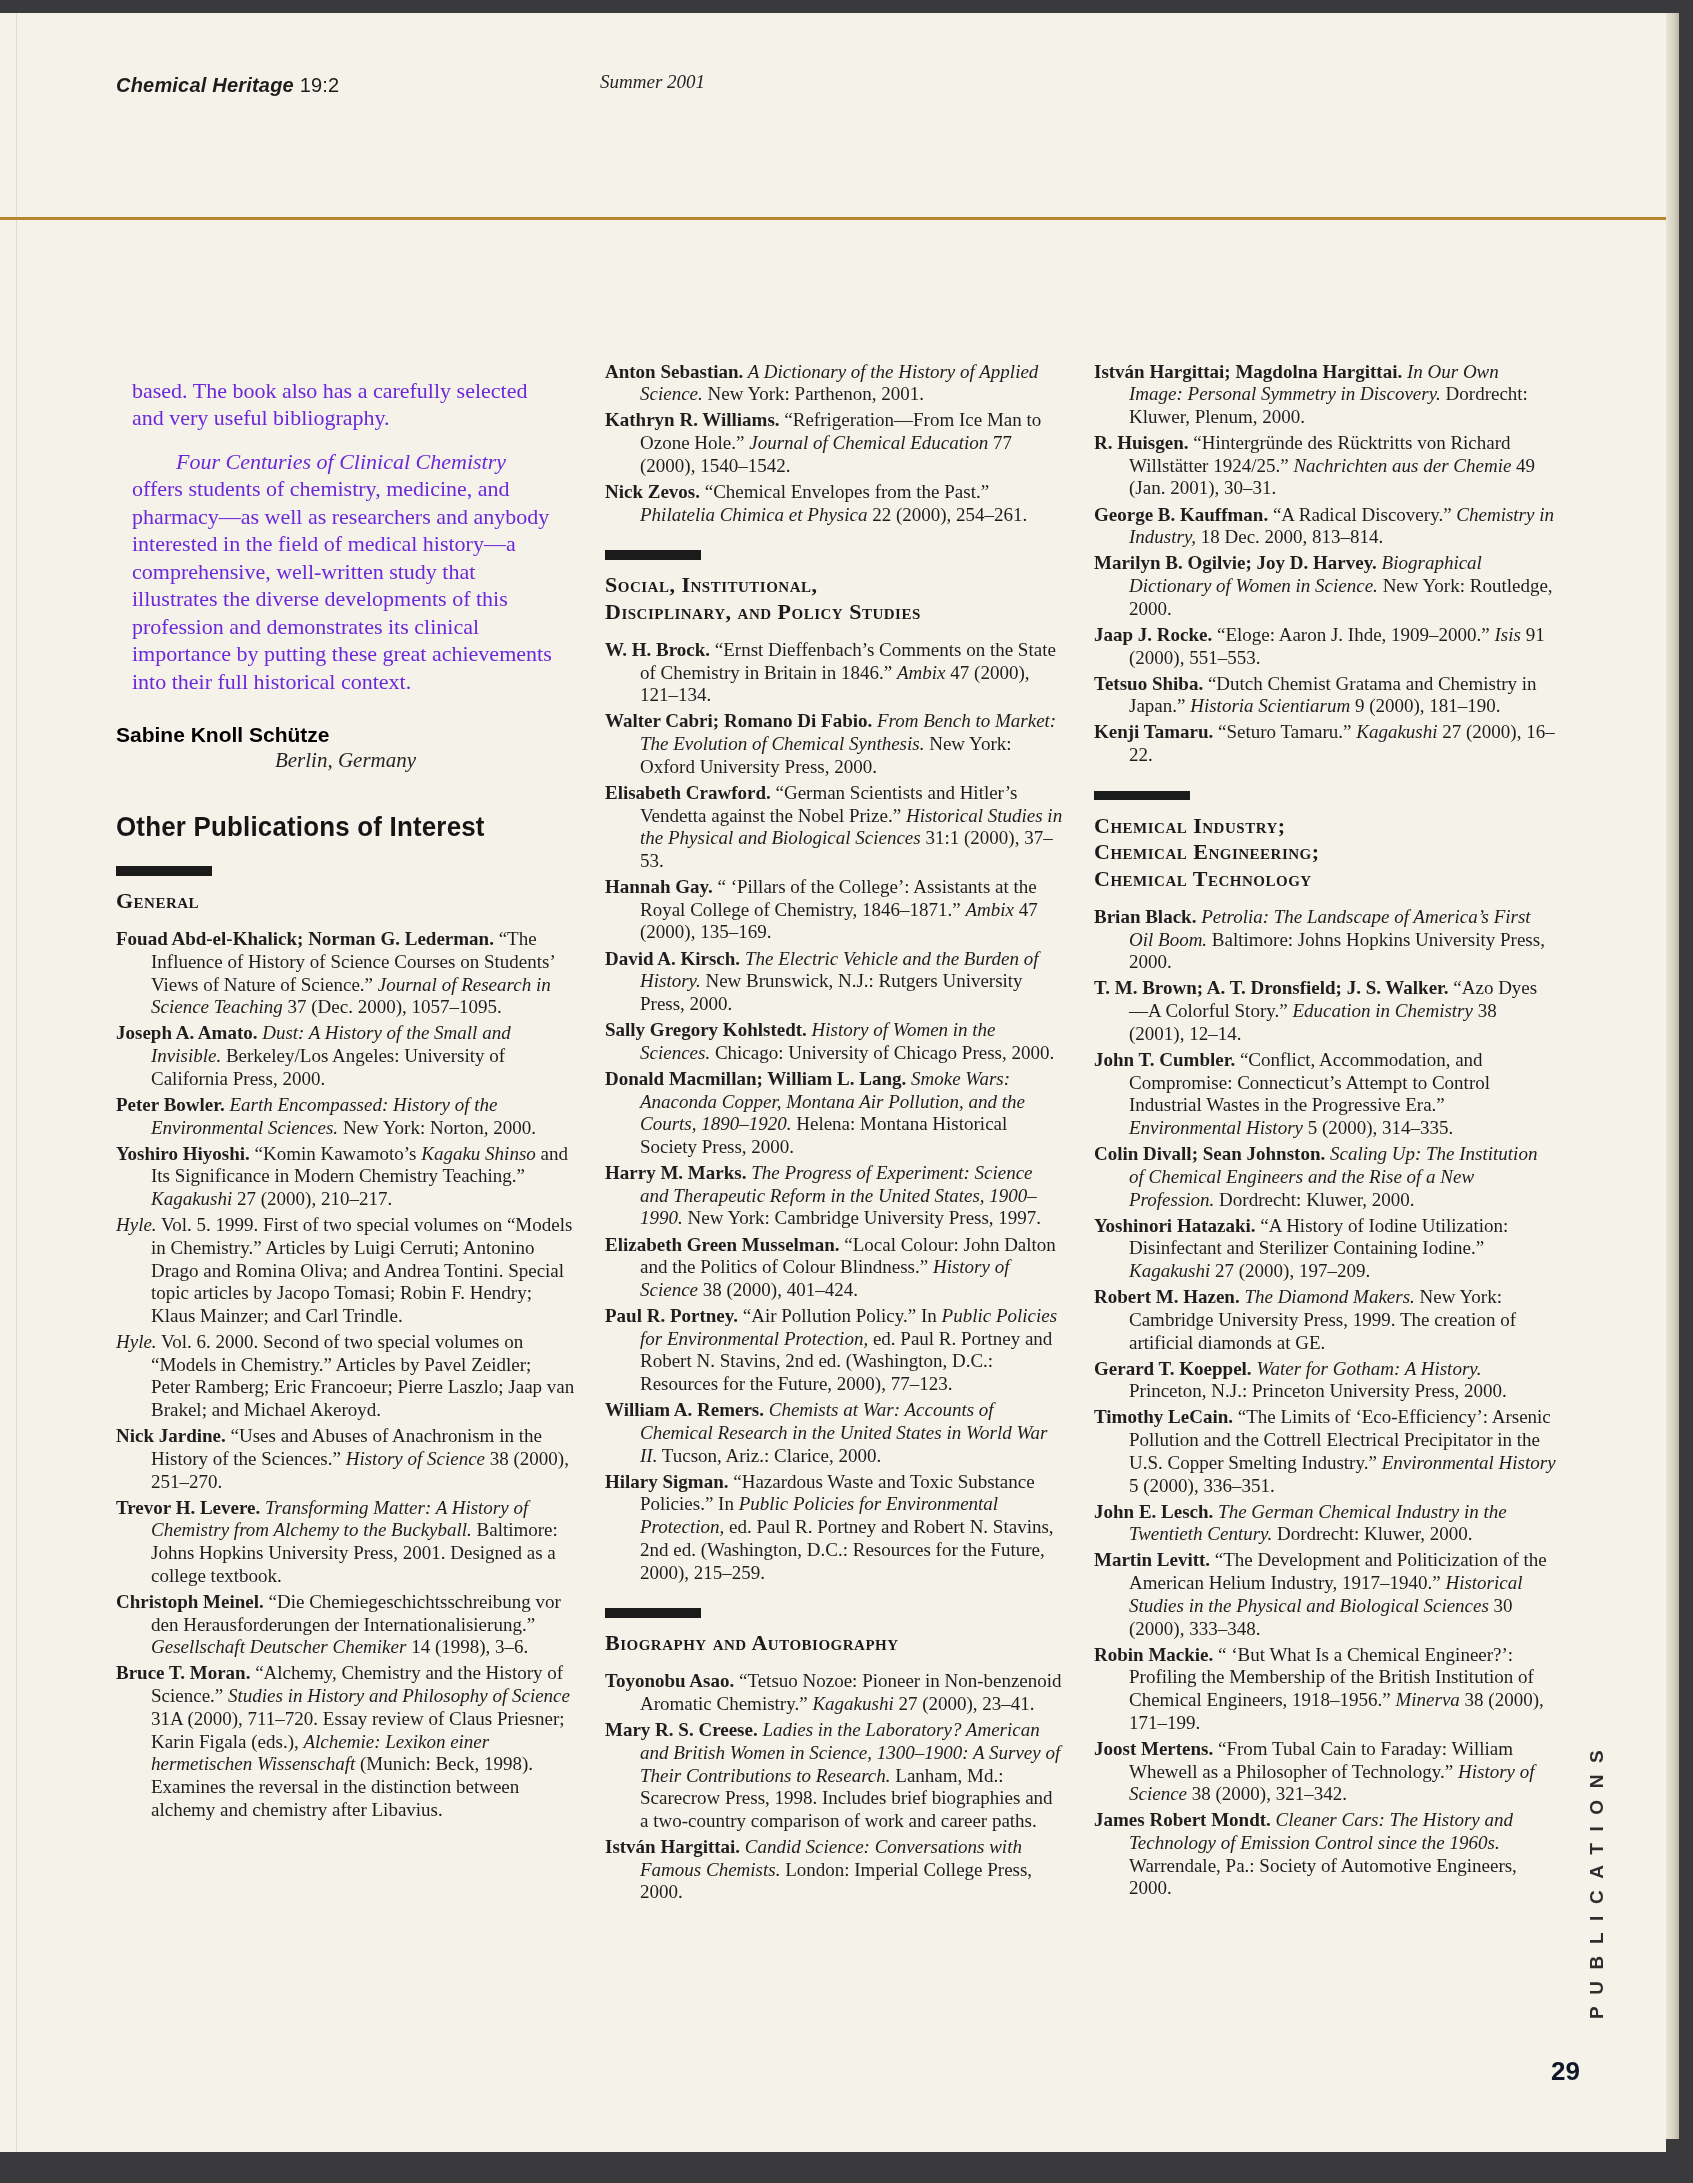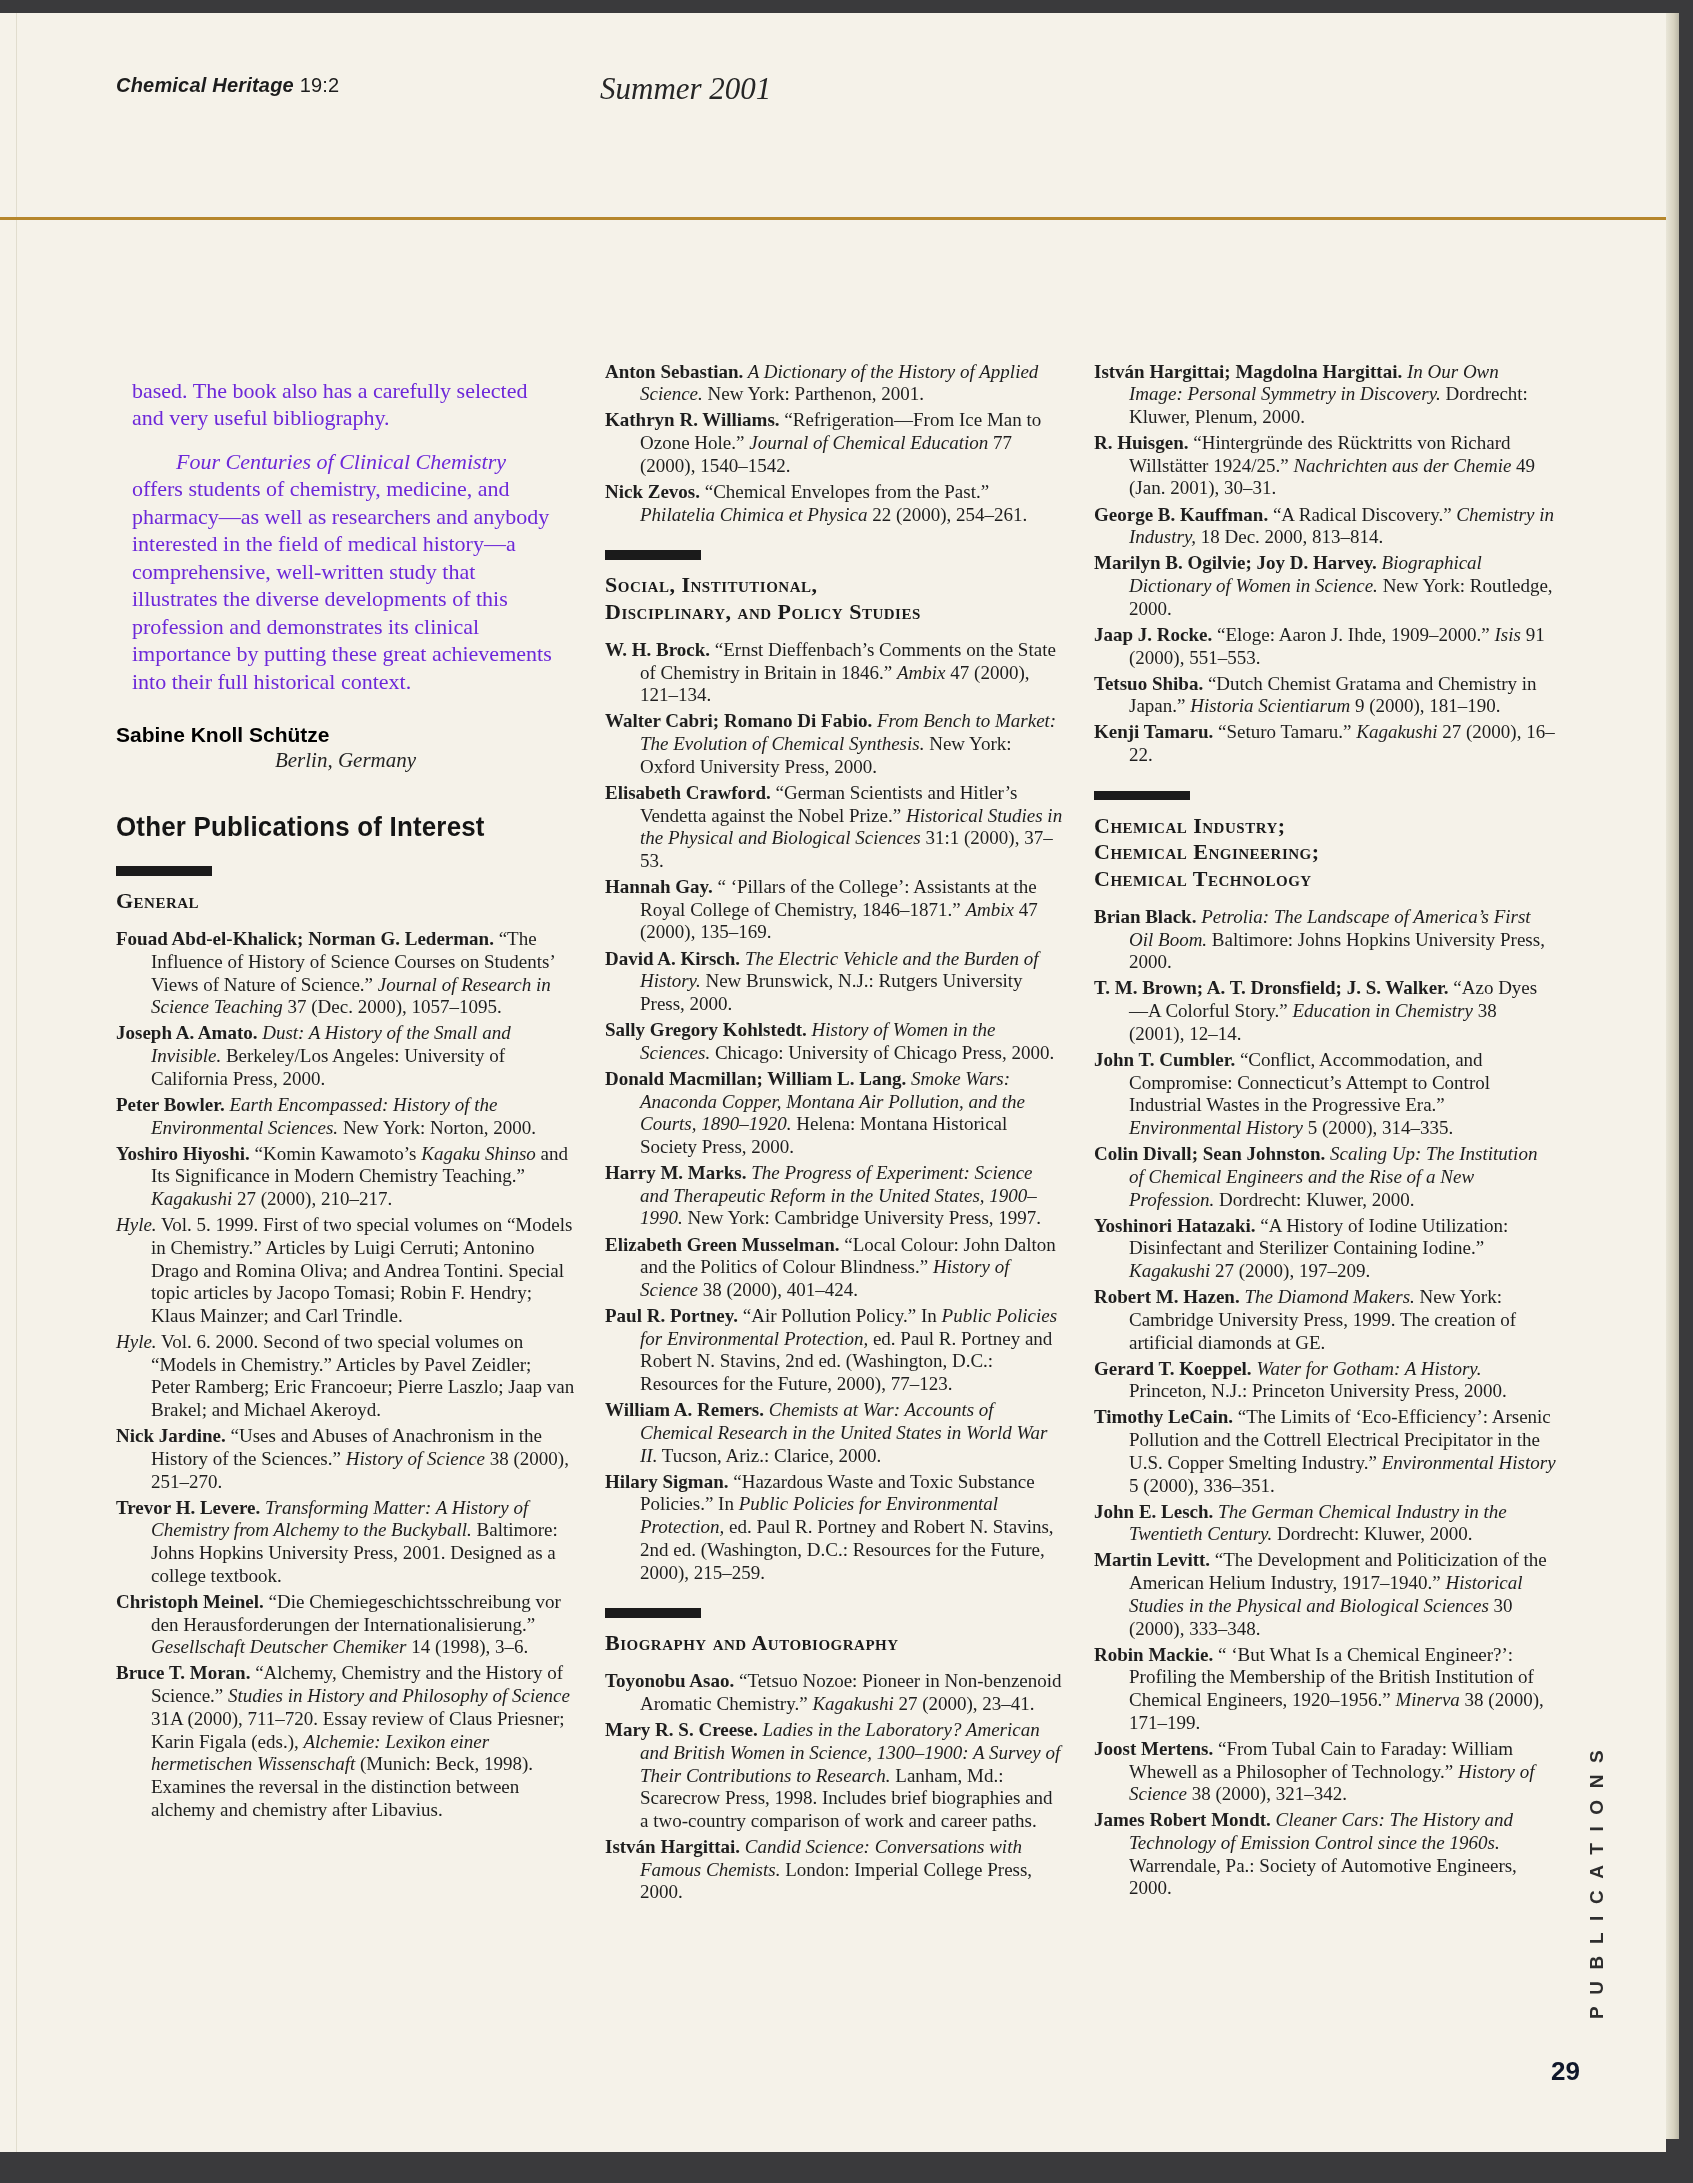--- a/index.html
+++ b/index.html
@@ -28,21 +28,21 @@
   .masthead{
     position:absolute;top:61px;left:116px;
     font-family:"Liberation Sans", sans-serif;
     font-size:20px;color:#1d1d1d;letter-spacing:0.2px;
   }
   .masthead .journal{font-weight:bold;font-style:italic;}
   .masthead .issue{font-weight:normal;}
   .season{
     position:absolute;top:58px;left:600px;
     font-family:"Liberation Serif", serif;font-style:italic;
-    font-size:31px;color:#262626;
+    font-size:19px;color:#262626;
   }
   .col{position:absolute;top:348px;color:#1e1e1e;}
   .col-1{left:116px;width:459px;}
   .col-2{left:605px;width:459px;}
   .col-3{left:1094px;width:462px;}
 
   .intro{
     font-size:22px;line-height:27.5px;margin:16px;color:#6d28d9;
     text-align:left;
   }
@@ -165,21 +165,21 @@
       <p class="entry"><span class="seg-b">Brian Black.</span><span class="seg-i"> Petrolia: The Landscape of America’s First Oil Boom.</span><span class="seg-r"> Baltimore: Johns Hopkins University Press, 2000.</span></p>
       <p class="entry"><span class="seg-b">T. M. Brown; A. T. Dronsfield; J. S. Walker.</span><span class="seg-r"> “Azo Dyes—A Colorful Story.” </span><span class="seg-i">Education in Chemistry</span><span class="seg-r"> 38 (2001), 12–14.</span></p>
       <p class="entry"><span class="seg-b">John T. Cumbler.</span><span class="seg-r"> “Conflict, Accommodation, and Compromise: Connecticut’s Attempt to Control Industrial Wastes in the Progressive Era.” </span><span class="seg-i">Environmental History</span><span class="seg-r"> 5 (2000), 314–335.</span></p>
       <p class="entry"><span class="seg-b">Colin Divall; Sean Johnston.</span><span class="seg-i"> Scaling Up: The Institution of Chemical Engineers and the Rise of a New Profession.</span><span class="seg-r"> Dordrecht: Kluwer, 2000.</span></p>
       <p class="entry"><span class="seg-b">Yoshinori Hatazaki.</span><span class="seg-r"> “A History of Iodine Utilization: Disinfectant and Sterilizer Containing Iodine.” </span><span class="seg-i">Kagakushi</span><span class="seg-r"> 27 (2000), 197–209.</span></p>
       <p class="entry"><span class="seg-b">Robert M. Hazen.</span><span class="seg-i"> The Diamond Makers.</span><span class="seg-r"> New York: Cambridge University Press, 1999. The creation of artificial diamonds at GE.</span></p>
       <p class="entry"><span class="seg-b">Gerard T. Koeppel.</span><span class="seg-i"> Water for Gotham: A History.</span><span class="seg-r"> Princeton, N.J.: Princeton University Press, 2000.</span></p>
       <p class="entry"><span class="seg-b">Timothy LeCain.</span><span class="seg-r"> “The Limits of ‘Eco-Efficiency’: Arsenic Pollution and the Cottrell Electrical Precipitator in the U.S. Copper Smelting Industry.” </span><span class="seg-i">Environmental History</span><span class="seg-r"> 5 (2000), 336–351.</span></p>
       <p class="entry"><span class="seg-b">John E. Lesch.</span><span class="seg-i"> The German Chemical Industry in the Twentieth Century.</span><span class="seg-r"> Dordrecht: Kluwer, 2000.</span></p>
       <p class="entry"><span class="seg-b">Martin Levitt.</span><span class="seg-r"> “The Development and Politicization of the American Helium Industry, 1917–1940.” </span><span class="seg-i">Historical Studies in the Physical and Biological Sciences</span><span class="seg-r"> 30 (2000), 333–348.</span></p>
-      <p class="entry"><span class="seg-b">Robin Mackie.</span><span class="seg-r"> “ ‘But What Is a Chemical Engineer?’: Profiling the Membership of the British Institution of Chemical Engineers, 1920–1956.” </span><span class="seg-i">Minerva</span><span class="seg-r"> 38 (2000), 171–199.</span></p>
+      <p class="entry"><span class="seg-b">Robin Mackie.</span><span class="seg-r"> “ ‘But What Is a Chemical Engineer?’: Profiling the Membership of the British Institution of Chemical Engineers, 1918–1956.” </span><span class="seg-i">Minerva</span><span class="seg-r"> 38 (2000), 171–199.</span></p>
       <p class="entry"><span class="seg-b">Joost Mertens.</span><span class="seg-r"> “From Tubal Cain to Faraday: William Whewell as a Philosopher of Technology.” </span><span class="seg-i">History of Science</span><span class="seg-r"> 38 (2000), 321–342.</span></p>
       <p class="entry"><span class="seg-b">James Robert Mondt.</span><span class="seg-i"> Cleaner Cars: The History and Technology of Emission Control since the 1960s.</span><span class="seg-r"> Warrendale, Pa.: Society of Automotive Engineers, 2000.</span></p>
     </div>
 
   <div class="side-label">PUBLICATIONS</div>
   <div class="page-number">29</div>
 </div>
 <div class="page-edge"></div>
 
 

